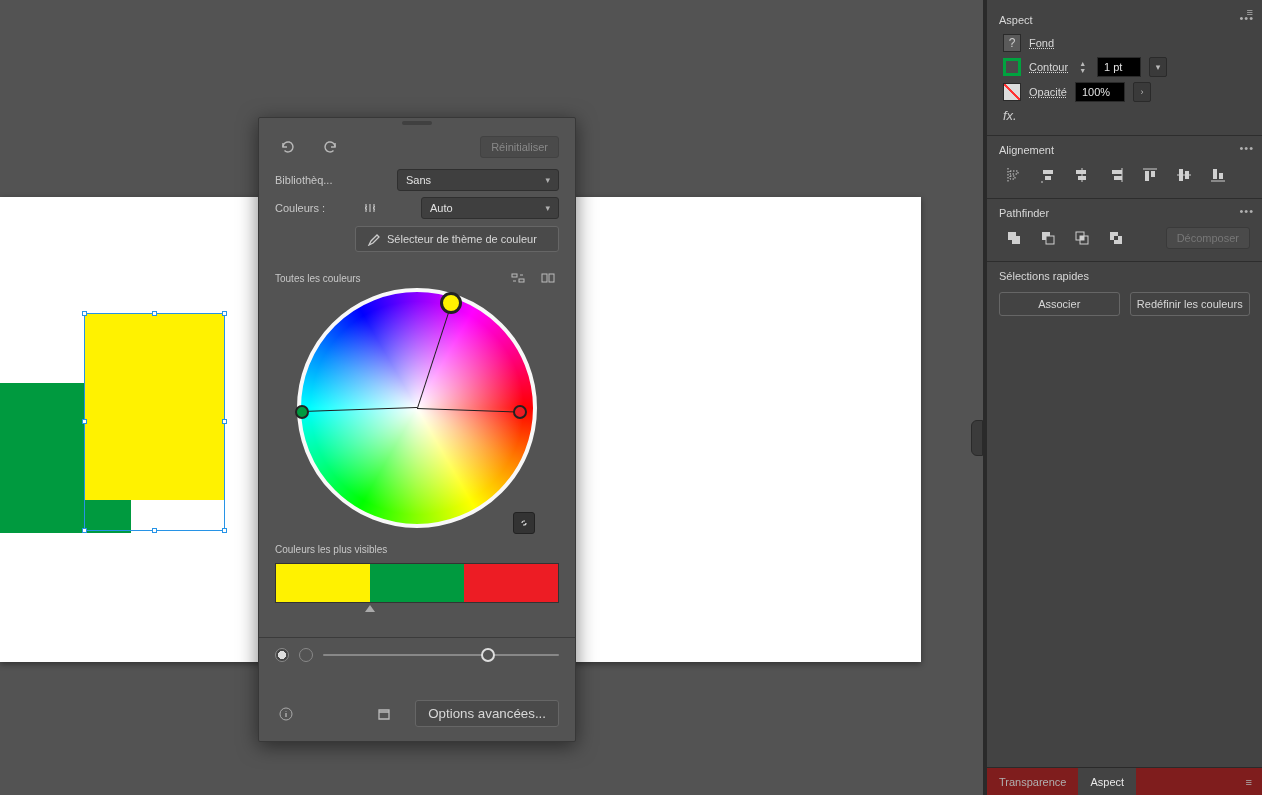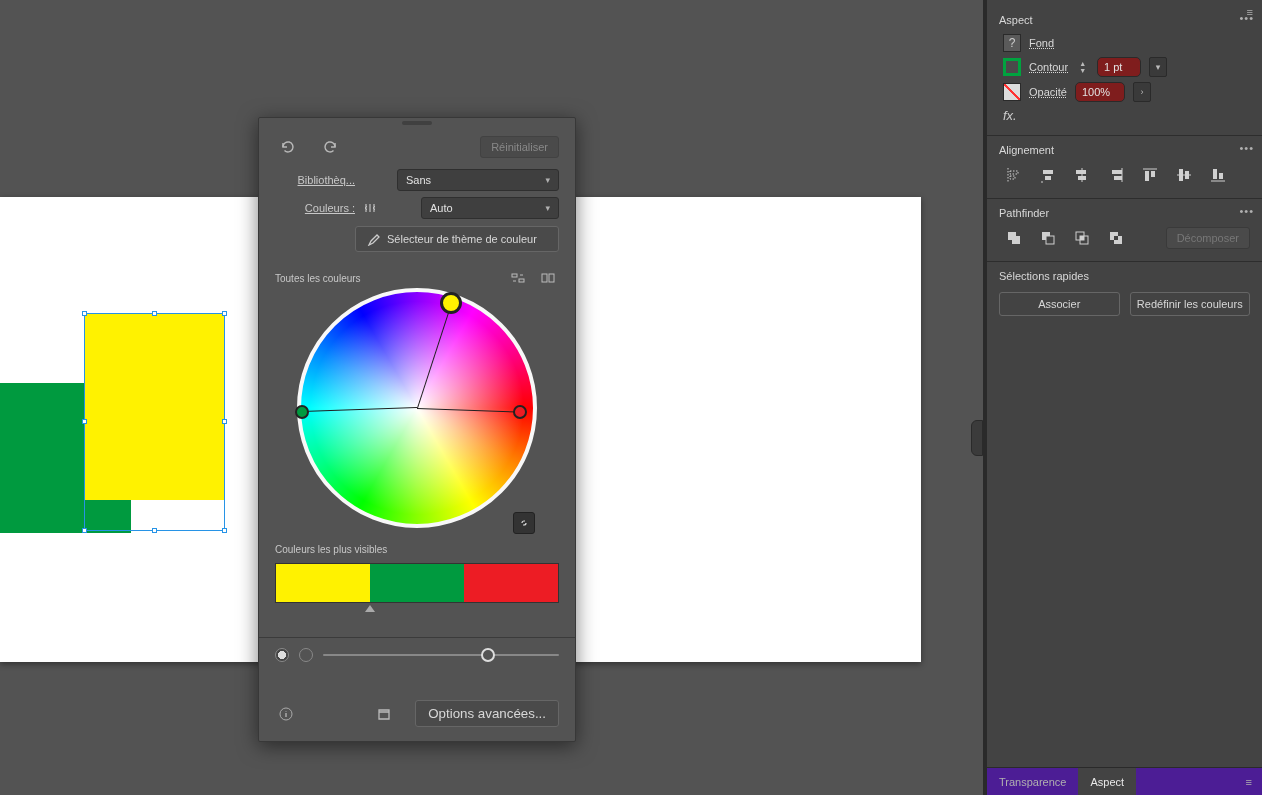--- a/index.html
+++ b/index.html
@@ -102,23 +102,21 @@
     font-size: 11px;
   }
   .form-row {
     display: flex;
     align-items: center;
     padding: 3px 16px;
     gap: 6px;
   }
   .form-label {
     width: 80px;
-    text-align: right;
     color: #c8c8c8;
-    text-decoration: underline;
   }
   .dropdown {
     flex: 1;
     background: #3f3f3f;
     border: 1px solid #2f2f2f;
     border-radius: 3px;
     padding: 4px 8px;
     color: #e2e2e2;
     display: flex;
     justify-content: space-between;
@@ -306,23 +304,23 @@
   .swatch-q    { background:#5a5a5a; color:#ccc; display:flex;align-items:center;justify-content:center; font-size:12px;}
   .swatch-hole { background:#4a4a4a; border:3px solid #00a33f; }
   .swatch-diag {
     background:
       linear-gradient(45deg, transparent 45%, #f33 45%, #f33 55%, transparent 55%),
       #ddd;
     border:1px solid #2a2a2a;
   }
   .underline { text-decoration: underline dotted; cursor:pointer;text-align:center; }
   .num-input {
-    background:#7f1d1d; border:1px solid #2a2a2a;
+    background:#000000; border:1px solid #2a2a2a;
     color:#e2e2e2; padding:2px 6px; width:44px; height:20px;
-    font-size:11px; border-radius:5px;
+    font-size:11px; border-radius:0;
   }
   .spinner { display:flex; flex-direction:column; gap:0; }
   .spinner span { font-size:7px; line-height:7px; color:#bbb; cursor:pointer; padding:0 3px;}
   .chev-btn {
     width:18px; height:20px; background:#3a3a3a; border:1px solid #2a2a2a;
     display:flex;align-items:center;justify-content:center; color:#bbb;
     border-radius:2px; cursor:pointer; font-size:9px;
   }
   .fx { font-style:italic; font-size:13px; color:#ccc; margin-top:6px; margin-left:4px;}
 
@@ -355,21 +353,21 @@
     text-align:center;
     color:#d8d8d8;
     cursor:pointer;
     font-size:11px;
   }
 
   .side-spacer { flex:1; }
 
   .tabs {
     display:flex; align-items:center;
-    background:#4c1d95;
+    background:#7f1d1d;
     height:28px;
     border-top:1px solid #2a2a2a;
   }
   .tab {
     padding:0 12px;
     height:100%;
     display:flex; align-items:center;
     color:#b0b0b0;
     cursor:pointer;
   }

